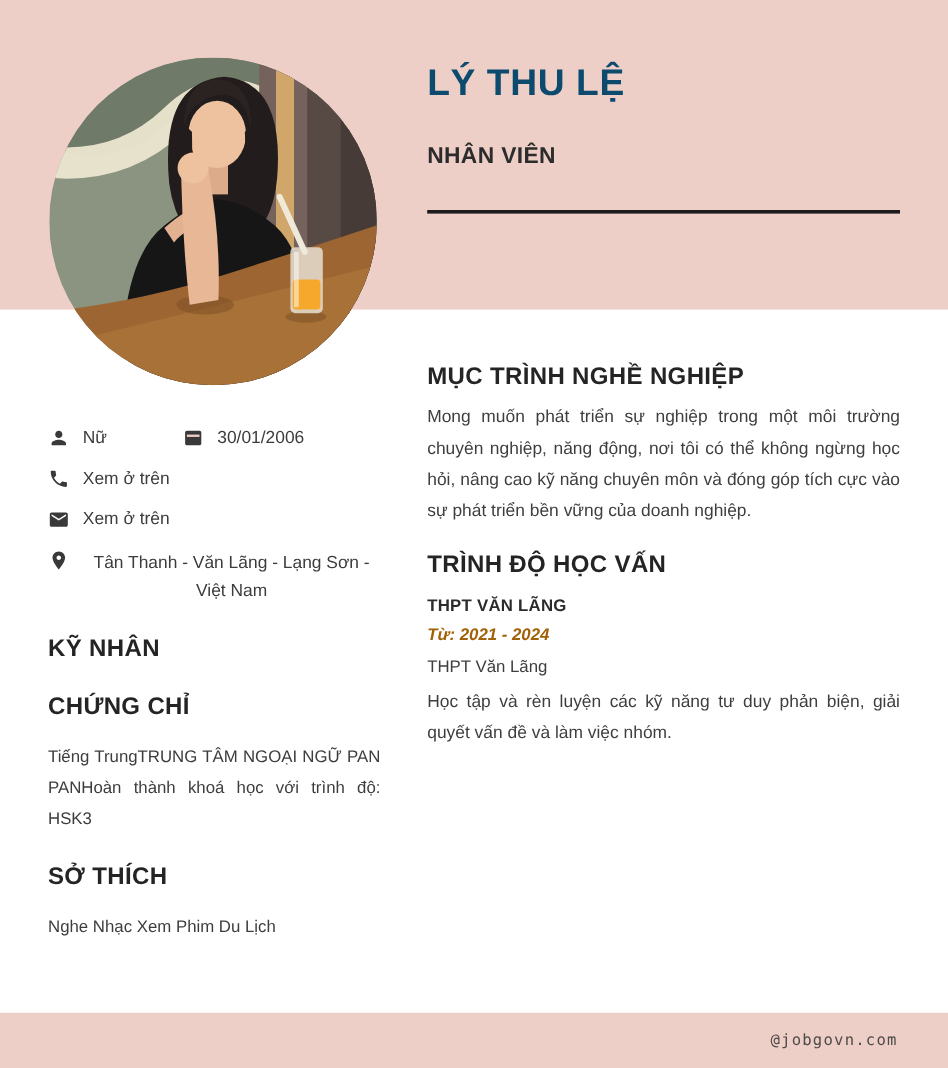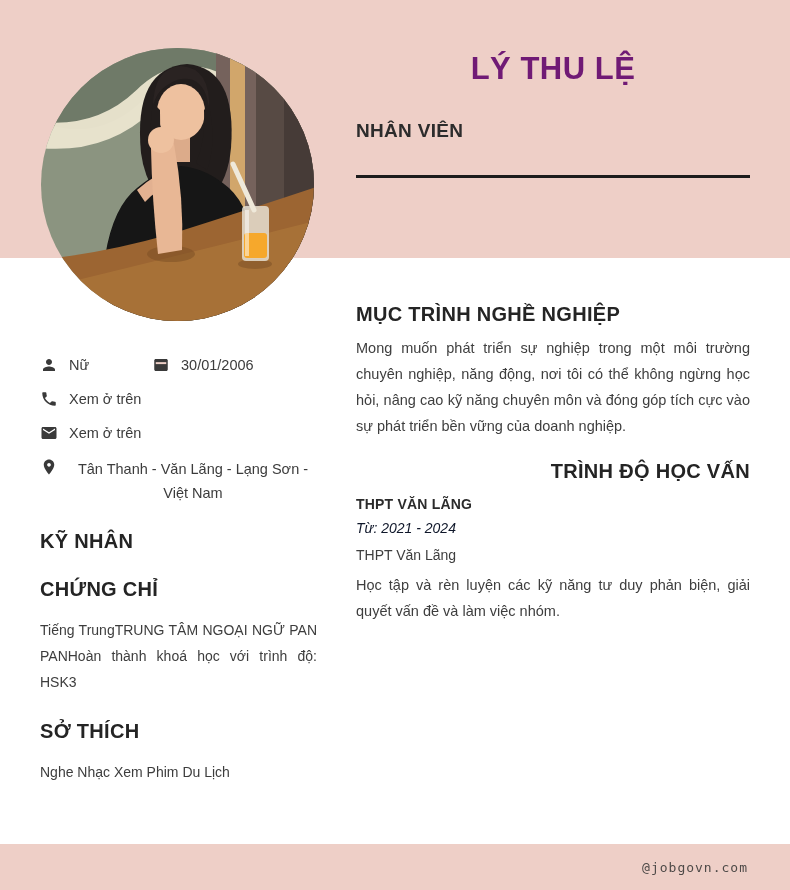--- a/index.html
+++ b/index.html
@@ -28,22 +28,22 @@
     font-size: 13px; color: #4e4a48; letter-spacing: 1px;
   }
   .photo {
     position: absolute; left: 41px; top: 48px;
     width: 273px; height: 273px;
     border-radius: 50%; overflow: hidden;
   }
   .photo svg { display: block; }
   .header-text { position: absolute; left: 356px; top: 50px; width: 394px; }
   .name {
-    font-size: 31px; font-weight: 700; color: #701a75;
-    letter-spacing: 0.5px; line-height: 38px; text-align: center;
+    font-size: 31px; font-weight: 700; color: #0c4a6e;
+    letter-spacing: 0.5px; line-height: 38px;
   }
   .job-title {
     margin-top: 32px;
     font-size: 19px; font-weight: 700; color: #2c2c2c;
     letter-spacing: 0.3px;
   }
   .divider { margin-top: 33px; width: 394px; height: 3px; background: #1c1c1c; }
 
   .left-col  { position: absolute; left: 40px;  top: 343px; width: 277px; }
   .right-col { position: absolute; left: 356px; top: 302px; width: 394px; }
@@ -63,28 +63,28 @@
   .skills-list { list-style: none; margin-top: 13px; }
   .skills-list li { font-size: 13.5px; color: #3d3d3d; line-height: 26px; }
   .cert-text, .hobby-text {
     margin-top: 16px; font-size: 14px; color: #3d3d3d; line-height: 26px;
   }
   .justify { text-align: justify; }
 
   .objective-text {
     margin-top: 9px; font-size: 14.5px; color: #3e3e3e; line-height: 26px;
   }
-  .edu-heading { margin-top: 20px; text-align: right; }
+  .edu-heading { margin-top: 20px; }
   .edu-school {
     margin-top: 12px; font-size: 14px; font-weight: 700;
     color: #2b2b2b; letter-spacing: 0.2px; line-height: 18px;
   }
   .edu-period {
     margin-top: 6px; font-style: italic; font-size: 14px;
-    color: #0f172a; line-height: 18px;
+    color: #a16207; line-height: 18px; font-weight: bold;
   }
   .edu-school-name { margin-top: 9px; font-size: 14px; color: #3e3e3e; line-height: 18px; }
   .edu-desc { margin-top: 8px; font-size: 14.5px; color: #3e3e3e; line-height: 26px; }
 </style>
 </head>
 <body>
 
 <div class="header-band"></div>
 
 <div class="footer-band">

